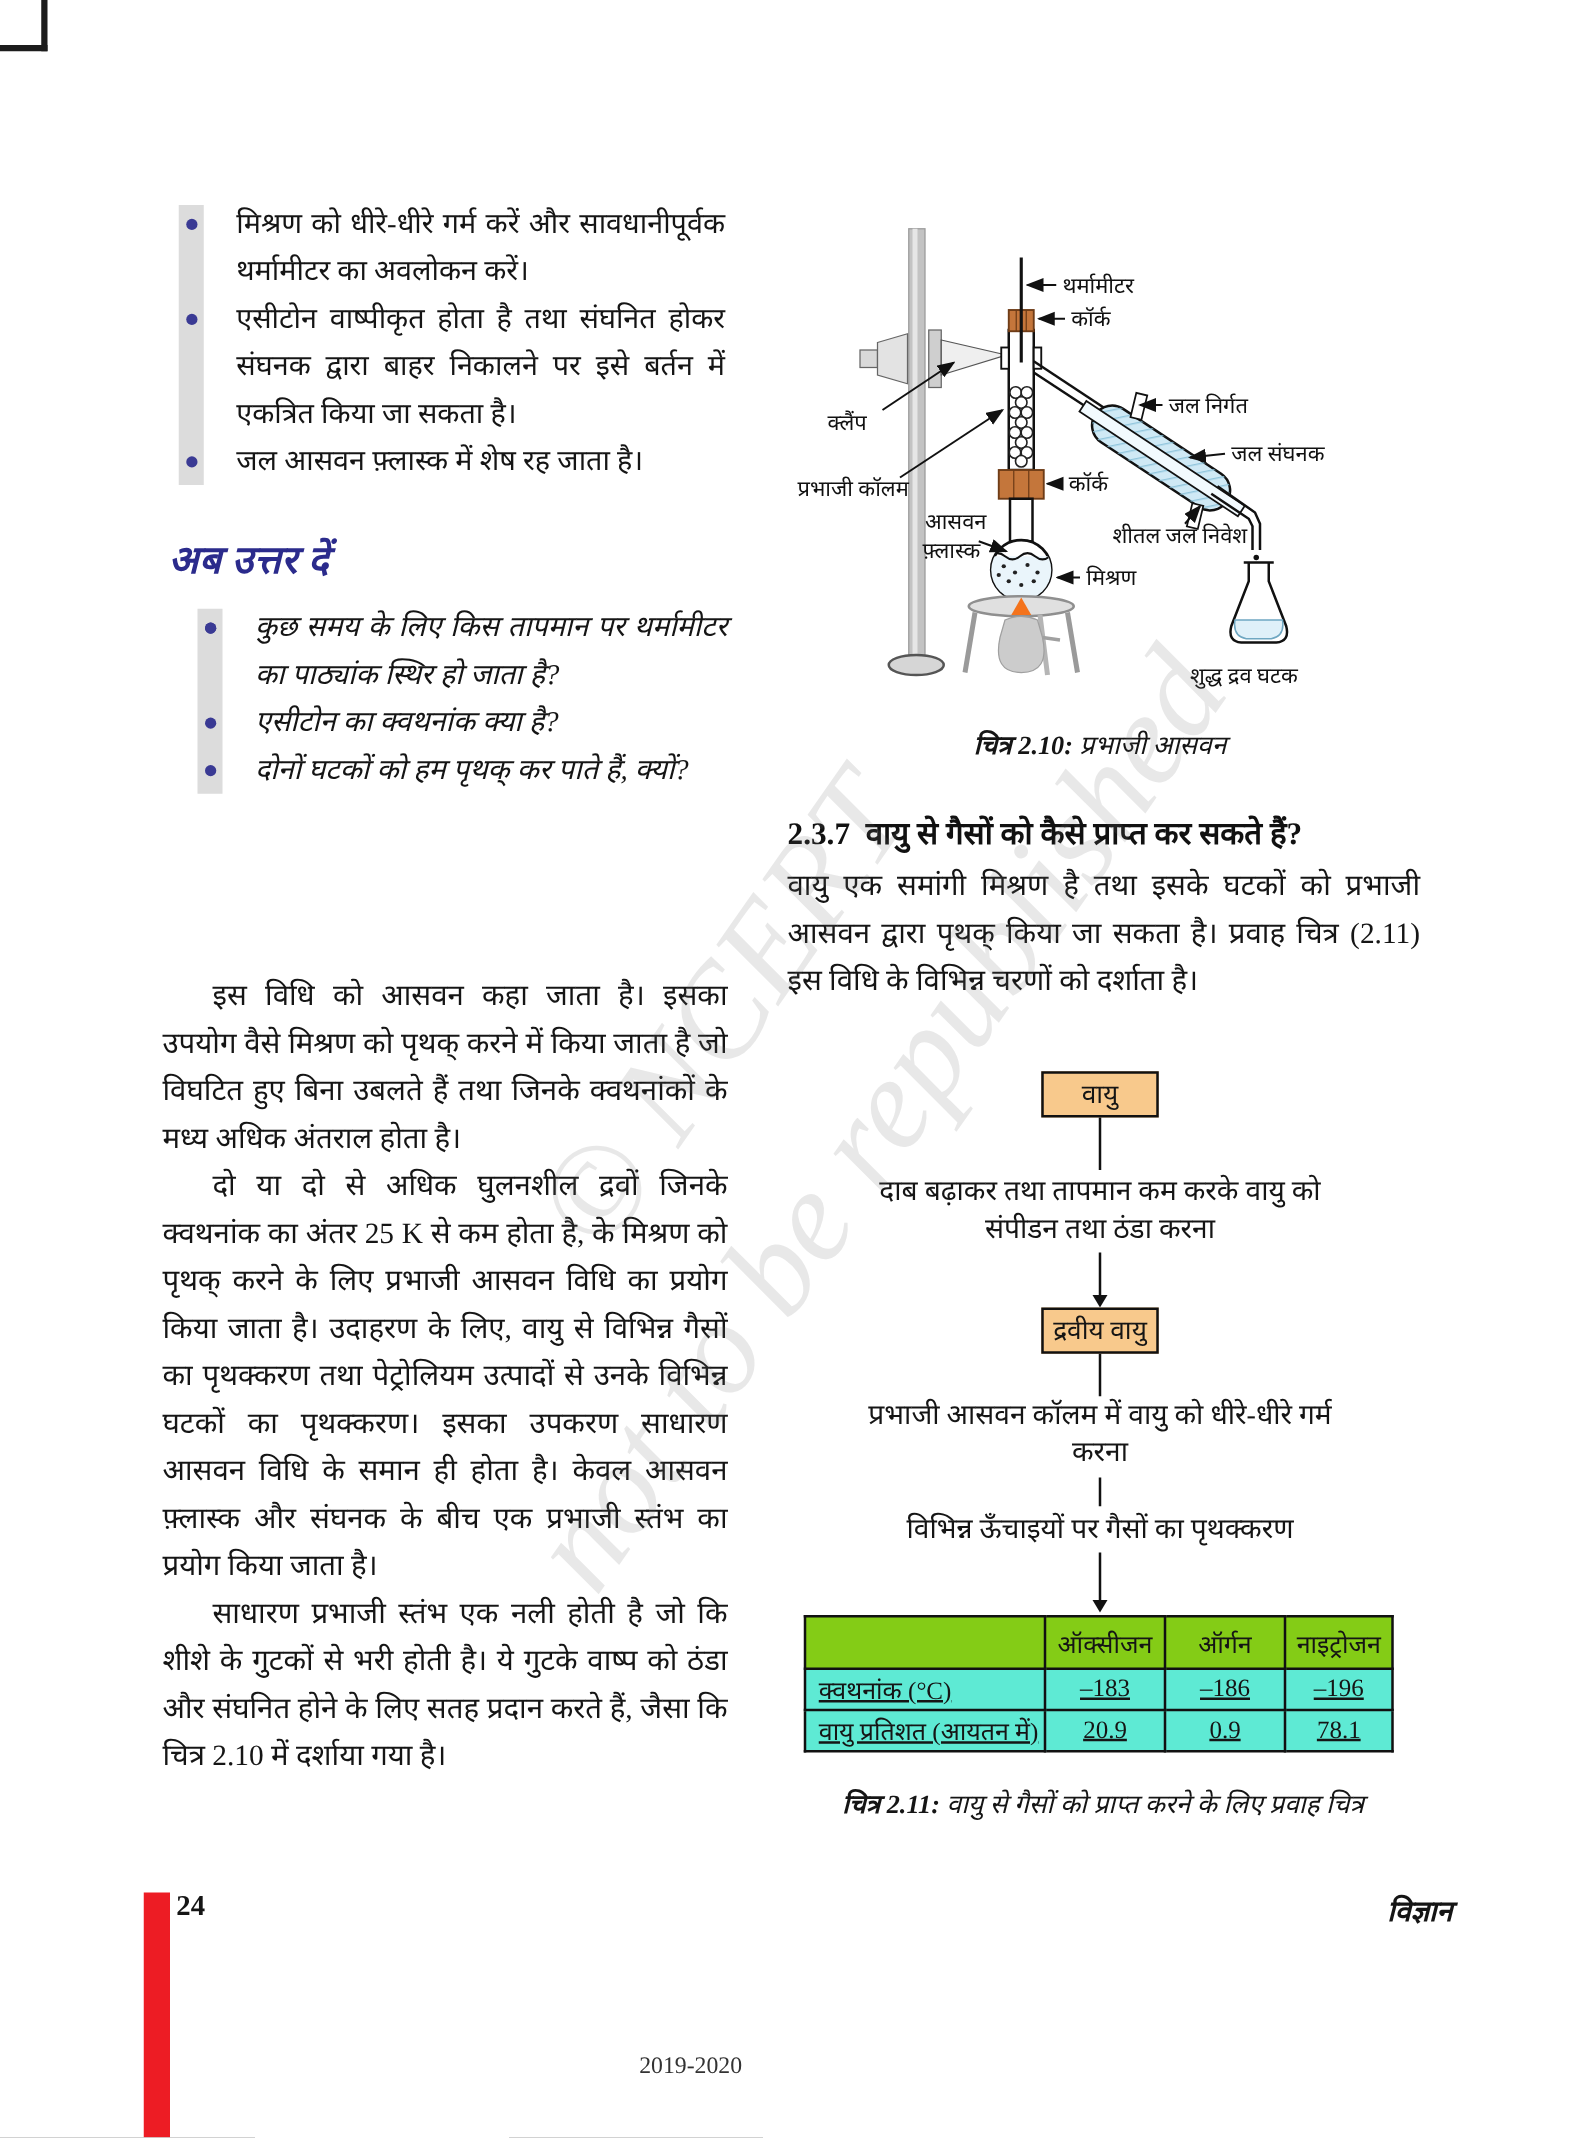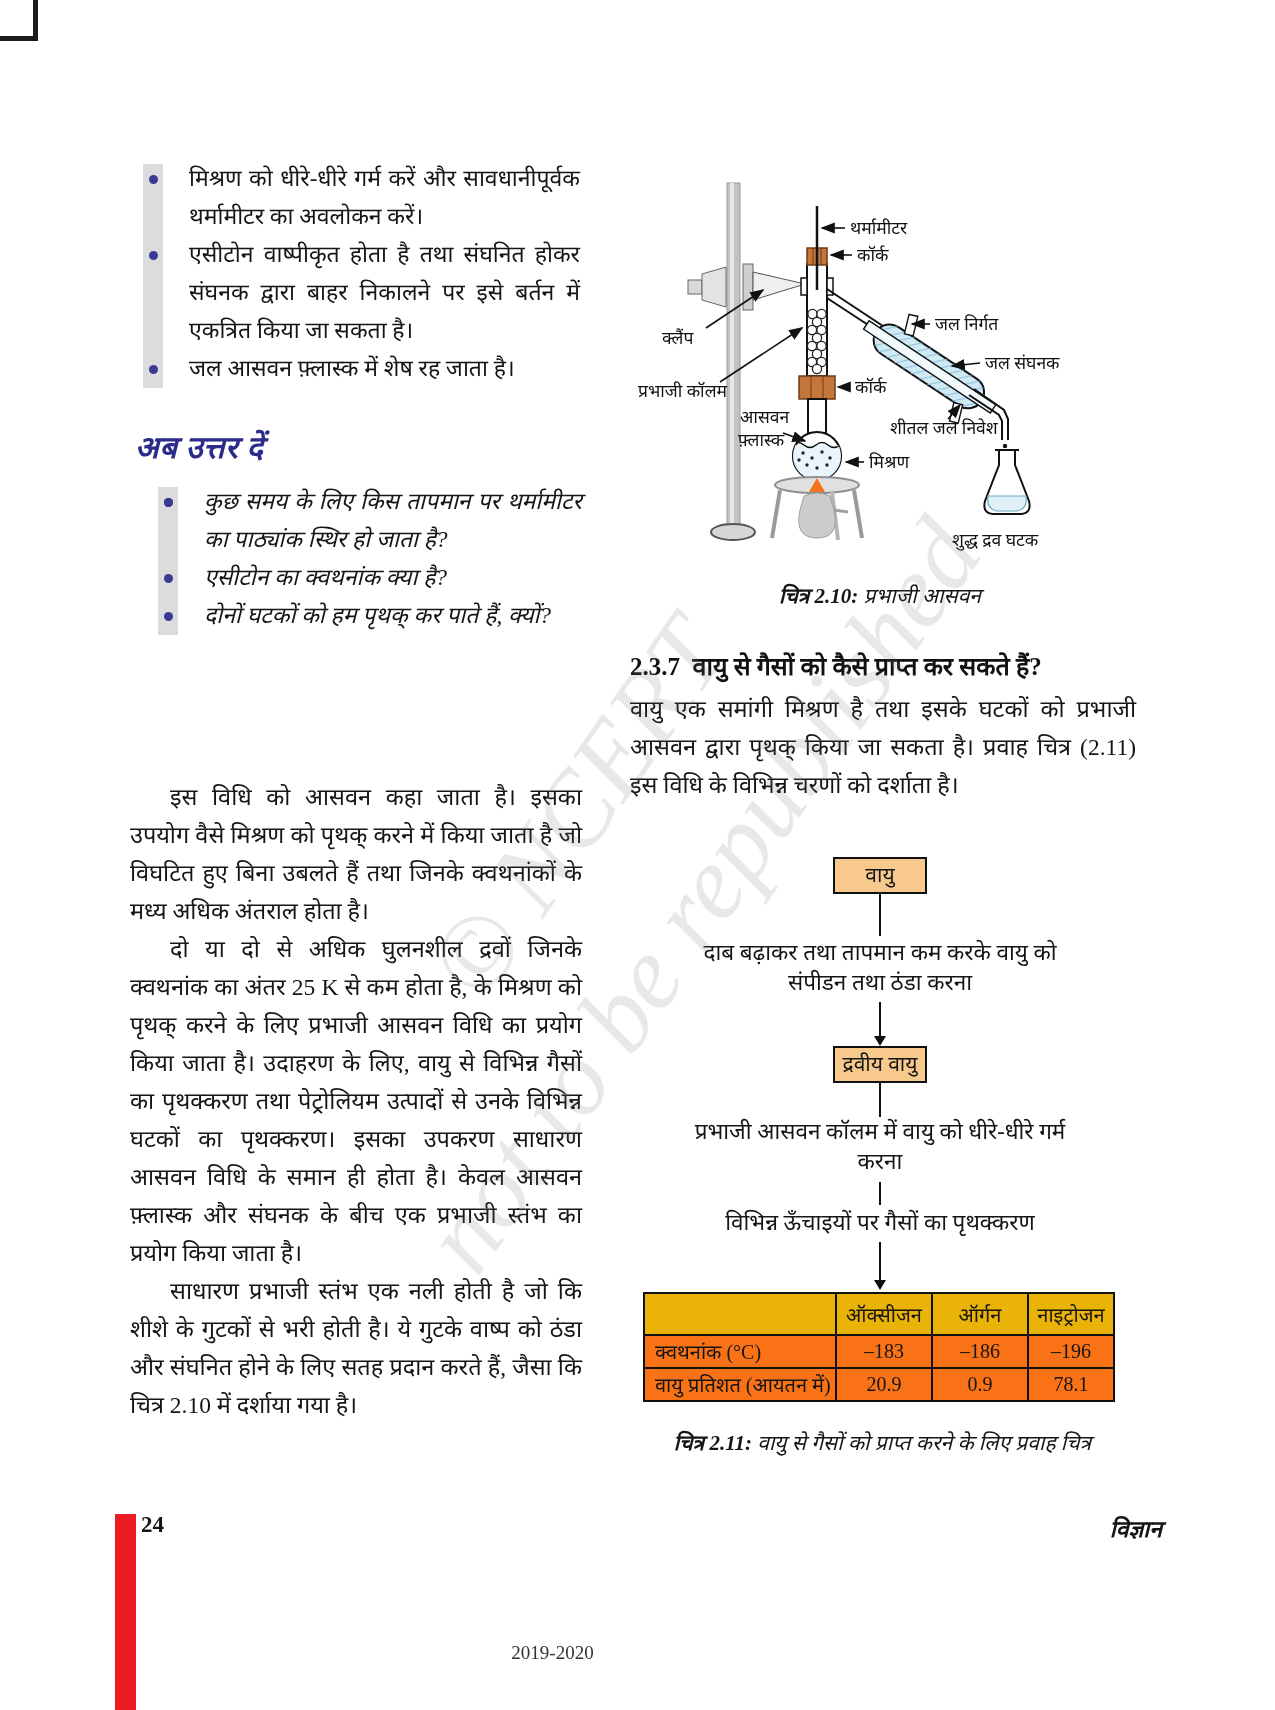--- a/index.html
+++ b/index.html
@@ -27,22 +27,22 @@
   
   .fc-box{position:absolute;width:94px;height:37px;background:#f8c98c;border:2px solid #111;
           box-sizing:border-box;text-align:center;font-size:21px;line-height:33px;}
   .fc-line{position:absolute;width:2px;background:#111;}
   .fc-head{position:absolute;width:0;height:0;border-left:6px solid transparent;
            border-right:6px solid transparent;border-top:10px solid #111;}
   .fc-text{position:absolute;left:0;width:500px;text-align:center;font-size:22.5px;line-height:30px;}
   
   table.gas{border-collapse:collapse;table-layout:fixed;}
   table.gas td,table.gas th{border:2px solid #111;font-weight:normal;box-sizing:border-box;}
-  table.gas th{background:#eab308;font-size:20px;height:42px;}
-  table.gas td{background:#f97316;font-size:20px;height:33px;text-align:center;}
+  table.gas th{background:#84cc16;font-size:20px;height:42px;}
+  table.gas td{background:#5eead4;font-size:20px;height:33px;text-align:center;text-decoration:underline;}
   table.gas td.lbl{text-align:left;padding-left:10px;}
   
   .redbar{left:115px;top:1514px;width:21px;height:196px;background:#ed1c24;}
   .pagenum{left:141px;top:1512px;font-size:23px;font-weight:bold;}
   .bookname{left:1000px;top:1512px;width:162px;text-align:right;font-size:23px;
             font-weight:bold;font-style:italic;}
   .yearline{left:0;top:1642px;width:1105px;text-align:center;font-size:19px;color:#333;}
   
   .watermark{left:65px;top:700px;width:1150px;text-align:center;transform:rotate(-55deg);
              color:rgba(110,110,110,0.16);font-size:105px;line-height:1.45;font-style:italic;

